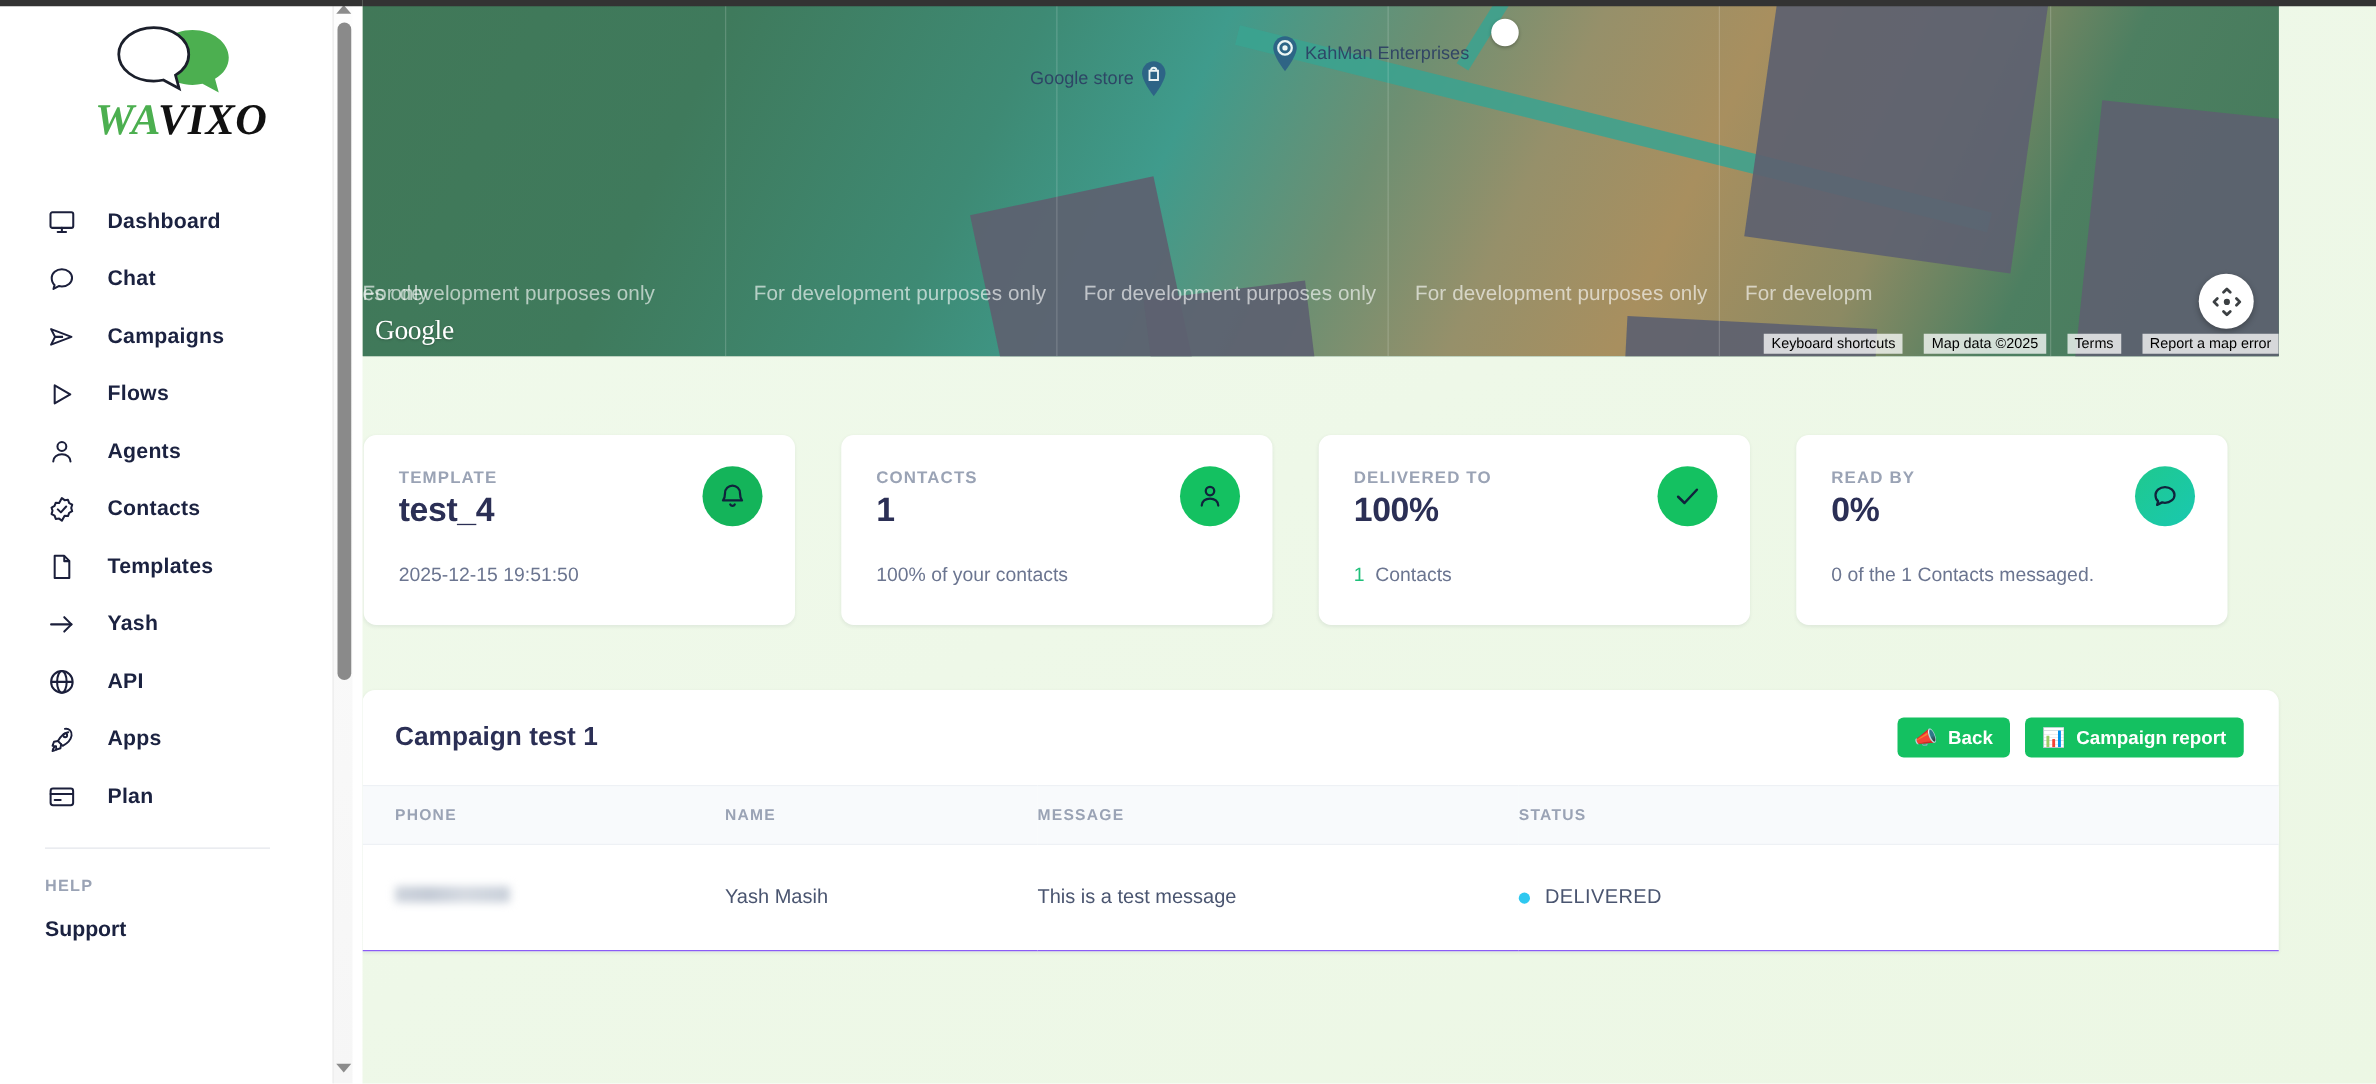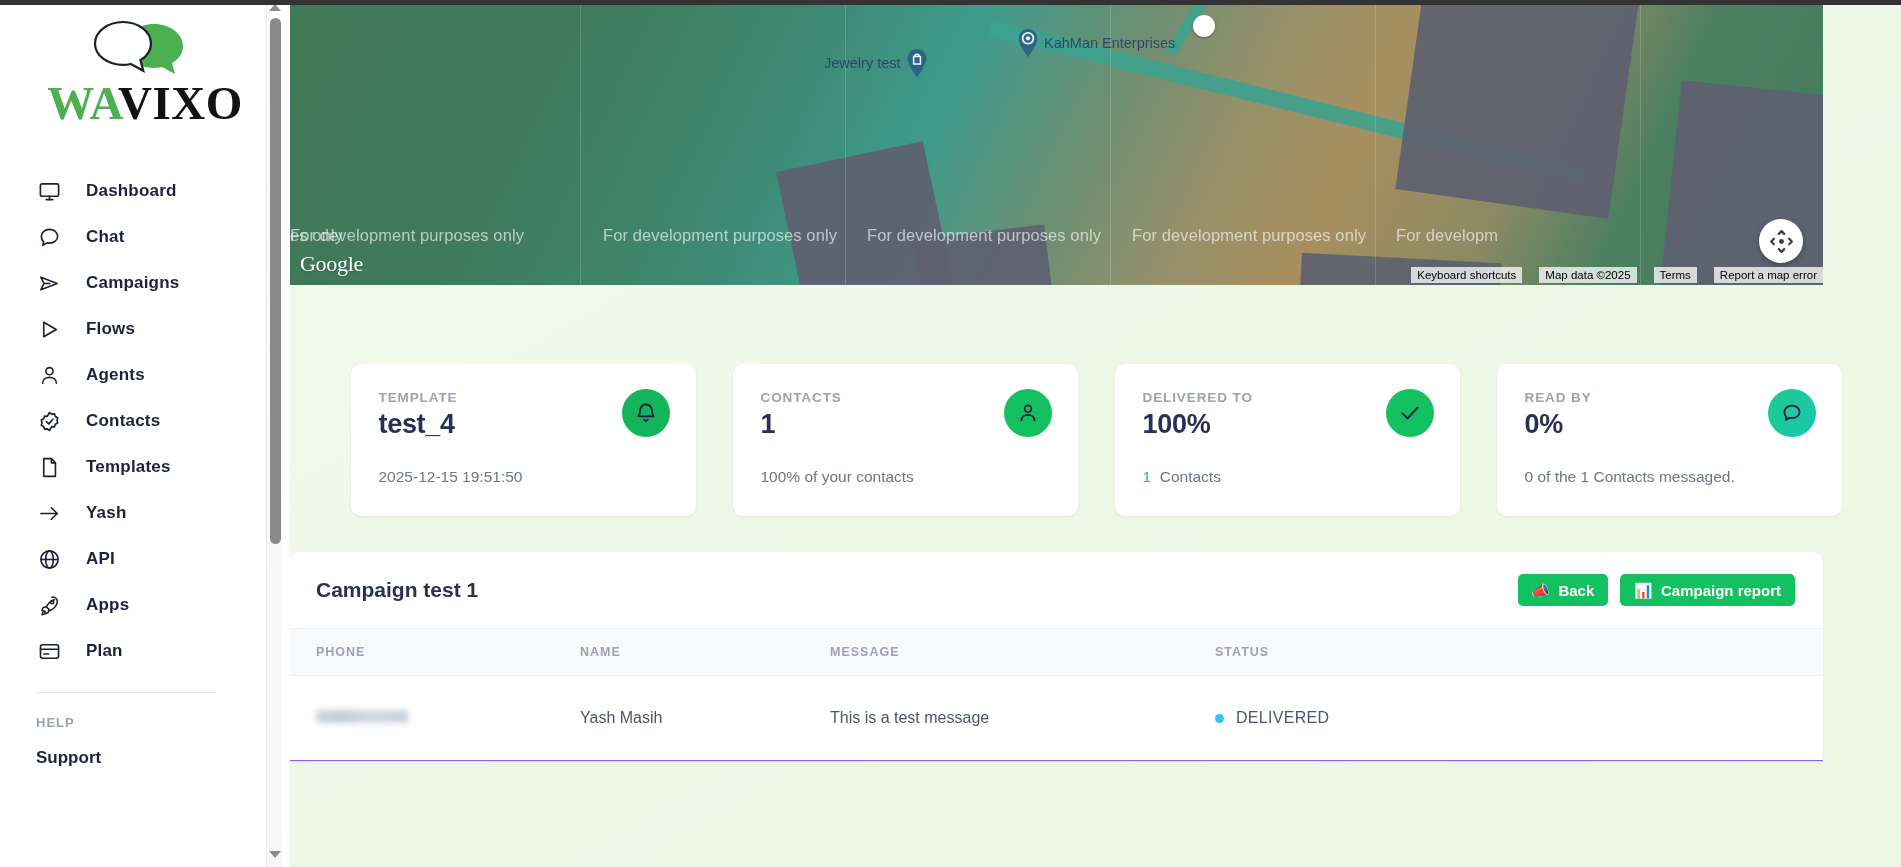--- a/index.html
+++ b/index.html
@@ -19,22 +19,23 @@
     flex: 0 0 290px;
     overflow: hidden;
   }
   .logo-wrap {
     padding: 18px 0 12px 0;
     display: flex; flex-direction: column; align-items: center;
   }
   .logo-mark { width: 130px; height: 62px; position: relative; }
   .logo-text {
     font-family: "Liberation Serif", serif;
-    font-size: 47px; font-weight: 700; letter-spacing: .5px;
+    font-size: 35px; font-weight: 700; letter-spacing: .5px;
     margin-top: -4px;
+    font-style: italic;
   }
   .logo-text .wa { color: #4caf50; }
   .logo-text .vixo { color: #111; }
 
   .nav { margin-top: 26px; }
   .nav-item {
     display: flex; align-items: center;
     height: 46px;
     padding-left: 36px;
     gap: 24px;
@@ -192,25 +193,24 @@
   }
   .map-attrib span {
     background: rgba(255,255,255,.75);
     padding: 2px 6px;
     margin-left: 1px;
     cursor: pointer;
   }
 
   
   .cards {
-    position: absolute; left: 0; top: 364px;
+    position: absolute; left: 0; top: 348px;
     width: 1611px;
     display: flex; gap: 37px;
     padding-left: 1px;
-    justify-content: center;
   }
   .card {
     width: 345px; height: 152px;
     background: #ffffff;
     border-radius: 10px;
     box-shadow: 0 1px 3px rgba(30,40,60,.07);
     padding: 26px 26px 0 28px;
     position: relative;
   }
   .card .c-label {
@@ -476,21 +476,21 @@
 
       <div class="grid-v" style="left:290px"></div>
       <div class="grid-v" style="left:555px"></div>
       <div class="grid-v" style="left:820px"></div>
       <div class="grid-v" style="left:1085px"></div>
       <div class="grid-v" style="left:1350px"></div>
 
       <div class="user-dot"></div>
 
       <div class="poi left-label" style="left:534px; top:48px;">
-        <span class="ptxt">Jewelry test</span>
+        <span class="ptxt">Google store</span>
         <span class="pin">
           <svg width="24" height="30" viewBox="0 0 24 30">
               <path d="M12 1C6.8 1 2.6 5.2 2.6 10.4 2.6 17 12 29 12 29s9.4-12 9.4-18.6C21.4 5.2 17.2 1 12 1z" fill="#2c5f86"></path>
               <path d="M8.6 8.6h6.8v7.4H8.6z" fill="none" stroke="#ffffff" stroke-width="1.5"></path>
               <path d="M9.8 8.6c0-1.4 1-2.4 2.2-2.4s2.2 1 2.2 2.4" fill="none" stroke="#ffffff" stroke-width="1.5"></path>
             </svg>
         </span>
       </div>
 
       <div class="poi" style="left:726px; top:28px;">

